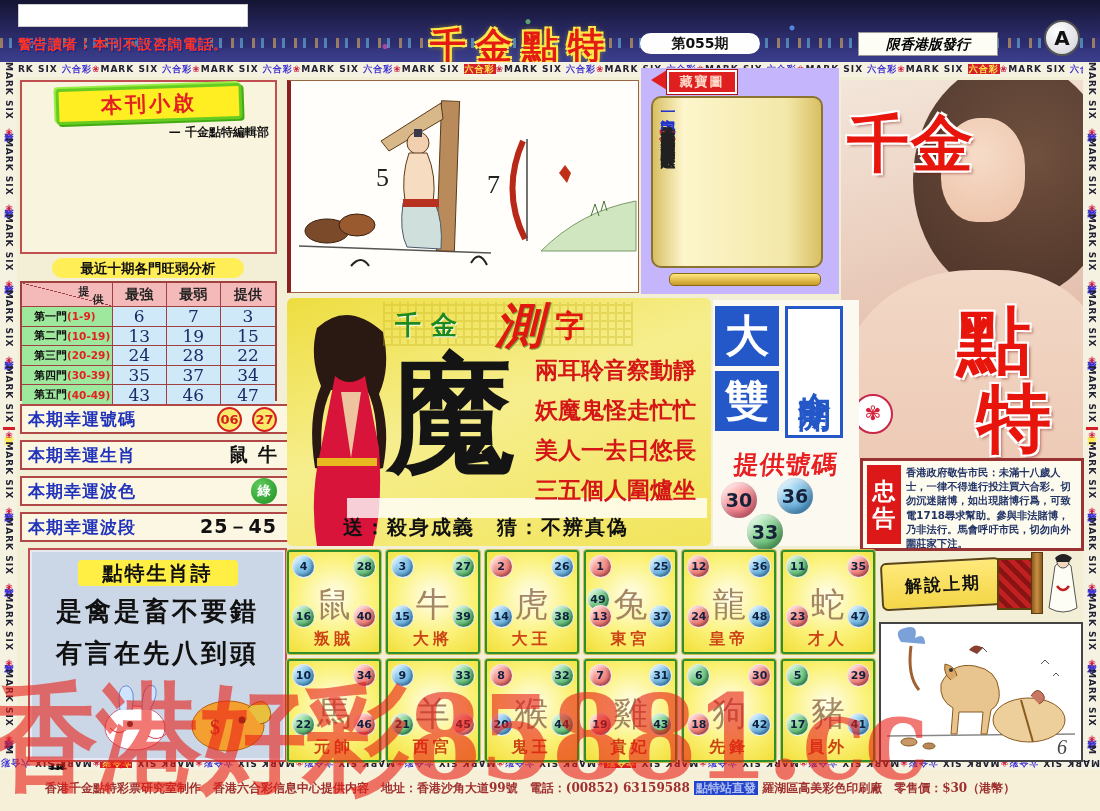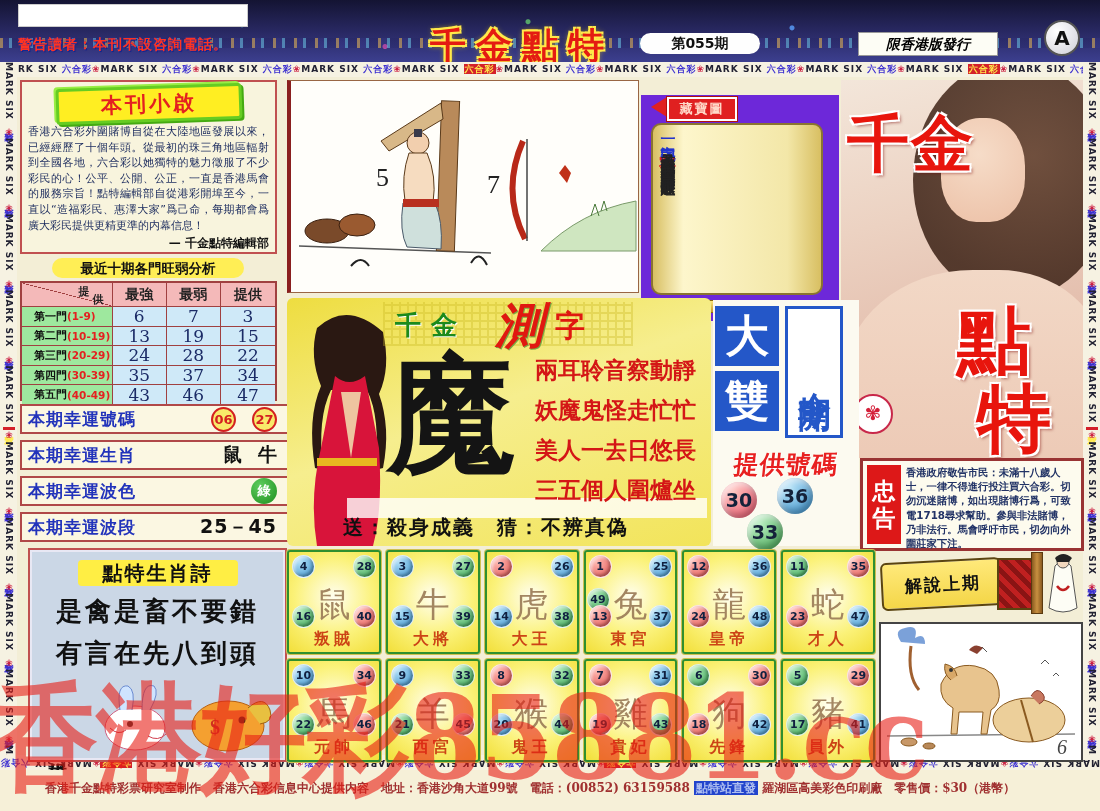--- a/index.html
+++ b/index.html
@@ -73,31 +73,31 @@
   .atable .lab em{font-style:normal;color:#e42020;font-size:10.5px;}
   .atable .v{width:55px;background:#cfe9f8;font-size:17px;color:#1b2b66;
       font-family:"DejaVu Serif","Liberation Serif",serif;}
   .atable .hr{height:23px;} .atable .dr{height:18.6px;}
   
   .lucky{left:20px;top:404px;width:269px;}
   .lrow{box-sizing:border-box;height:30px;margin-bottom:6px;background:#fbf7e2;border:2px solid #b04848;
       display:flex;align-items:center;padding:0 6px;}
   .lrow .lab{font-size:17px;font-weight:bold;color:#2233bb;letter-spacing:1px;flex:1;
       font-family:"DejaVu Serif","Liberation Serif",serif;}
-  .lrow .vals{display:flex;gap:16px;align-items:center;margin-right:4px;}
+  .lrow .vals{display:flex;gap:10px;align-items:center;margin-right:4px;}
   .lnum{width:25px;height:25px;border-radius:50%;background:#f8e96a;border:2px solid #d42020;
       color:#d42020;font-size:13px;font-weight:bold;display:flex;align-items:center;justify-content:center;box-sizing:border-box;}
   .ltext{font-size:19px;font-weight:bold;color:#111;font-family:"DejaVu Serif","Liberation Serif",serif;}
   .lcolor{width:26px;height:26px;border-radius:50%;background:radial-gradient(circle at 35% 30%,#5ecc5e,#1e8f1e);
       color:#fff;font-size:13px;font-weight:bold;display:flex;align-items:center;justify-content:center;}
   .lband{font-size:19px;font-weight:bold;color:#111;letter-spacing:1px;}
   
   .tmap{left:287px;top:80px;width:352px;height:213px;background:#fffefa;border:1px solid #996644;border-left:4px solid #8a1f1f;}
   
-  .scrollp{left:641px;top:95px;width:198px;height:226px;background:#6d28d9;}
+  .scrollp{left:641px;top:68px;width:198px;height:226px;background:#c4b5fd;}
   .tagarrow{position:absolute;left:0;top:2px;width:0;height:0;border:10px solid transparent;border-right:16px solid #e02020;}
   .tagbox{position:absolute;left:26px;top:2px;width:66px;height:20px;background:#e02020;border:2px solid #fff;
       box-shadow:0 0 0 1px #b01010;color:#ffd9c8;font-size:13px;font-weight:bold;text-align:center;line-height:20px;letter-spacing:2px;}
   .scrollbody{position:absolute;left:10px;top:28px;width:172px;height:172px;
       background:linear-gradient(90deg,#d8bf62,#fdf6cc 18%,#f3e7a8 80%,#d8bf62);
       border:2px solid #8a7430;border-radius:10px;padding:6px 4px;box-sizing:border-box;}
   .scrollcols{writing-mode:vertical-rl;height:152px;font-family:"DejaVu Serif","Liberation Serif",serif;}
   .scrollcols .titlecol{color:#2233cc;font-size:15px;font-weight:bold;letter-spacing:2px;margin-left:6px;}
   .scrollcols .word{color:#e02020;font-size:17px;font-weight:bold;}
   .scrollcols .line{color:#222;font-size:14.5px;font-weight:bold;letter-spacing:1px;margin-left:5px;}
@@ -223,21 +223,20 @@
   <div class="strip strip-h flip" style="top:755px;"><span class="ms">MARK SIX </span><span class="lc ">六合彩</span><span class="fl">❀</span><span class="ms">MARK SIX </span><span class="lc ">六合彩</span><span class="fl">❀</span><span class="ms">MARK SIX </span><span class="lc ">六合彩</span><span class="fl">❀</span><span class="ms">MARK SIX </span><span class="lc ">六合彩</span><span class="fl">❀</span><span class="ms">MARK SIX </span><span class="lc redblock">六合彩</span><span class="fl">❀</span><span class="ms">MARK SIX </span><span class="lc ">六合彩</span><span class="fl">❀</span><span class="ms">MARK SIX </span><span class="lc ">六合彩</span><span class="fl">❀</span><span class="ms">MARK SIX </span><span class="lc ">六合彩</span><span class="fl">❀</span><span class="ms">MARK SIX </span><span class="lc ">六合彩</span><span class="fl">❀</span><span class="ms">MARK SIX </span><span class="lc redblock">六合彩</span><span class="fl">❀</span><span class="ms">MARK SIX </span><span class="lc ">六合彩</span></div>
   <div class="strip strip-v" style="left:0;">
       <div class="inner"><span class="ms">MARK SIX </span><span class="lc ">六合彩</span><span class="fl">❀</span><span class="ms">MARK SIX </span><span class="lc ">六合彩</span><span class="fl">❀</span><span class="ms">MARK SIX </span><span class="lc ">六合彩</span><span class="fl">❀</span><span class="ms">MARK SIX </span><span class="lc ">六合彩</span><span class="fl">❀</span><span class="ms">MARK SIX </span><span class="lc redblock">六合彩</span><span class="fl">❀</span><span class="ms">MARK SIX </span><span class="lc ">六合彩</span><span class="fl">❀</span><span class="ms">MARK SIX </span><span class="lc ">六合彩</span><span class="fl">❀</span><span class="ms">MARK SIX </span><span class="lc ">六合彩</span><span class="fl">❀</span><span class="ms">MARK SIX </span><span class="lc ">六合彩</span><span class="fl">❀</span><span class="ms">MARK SIX </span></div>
     </div>
   <div class="strip strip-v" style="left:1083px;">
       <div class="inner"><span class="ms">MARK SIX </span><span class="lc ">六合彩</span><span class="fl">❀</span><span class="ms">MARK SIX </span><span class="lc ">六合彩</span><span class="fl">❀</span><span class="ms">MARK SIX </span><span class="lc ">六合彩</span><span class="fl">❀</span><span class="ms">MARK SIX </span><span class="lc ">六合彩</span><span class="fl">❀</span><span class="ms">MARK SIX </span><span class="lc redblock">六合彩</span><span class="fl">❀</span><span class="ms">MARK SIX </span><span class="lc ">六合彩</span><span class="fl">❀</span><span class="ms">MARK SIX </span><span class="lc ">六合彩</span><span class="fl">❀</span><span class="ms">MARK SIX </span><span class="lc ">六合彩</span><span class="fl">❀</span><span class="ms">MARK SIX </span><span class="lc ">六合彩</span><span class="fl">❀</span><span class="ms">MARK SIX </span></div>
     </div>
 
   <div class="panel intro">
     <div class="starburst">本刊小啟</div>
-    <div class="body">香港六合彩外圍賭博自從在大陸地區發展以來，已經經歷了十個年頭。從最初的珠三角地區輻射到全國各地，六合彩以她獨特的魅力徵服了不少彩民的心！公平、公開、公正，一直是香港馬會的服務宗旨！點特編輯部自從港彩開埠至今，一直以“造福彩民、惠澤大家”爲己命，每期都會爲廣大彩民提供更精更準的内幕信息！</div>
     <div class="sig">— 千金點特編輯部</div>
   </div>
 
   <div class="panel atitle">最近十期各門旺弱分析</div>
   <div class="panel atable">
       <div class="row hr">
      <div class="c corner">
        <span class="p1">提</span>
           <span class="p2">供</span>
         </div>

